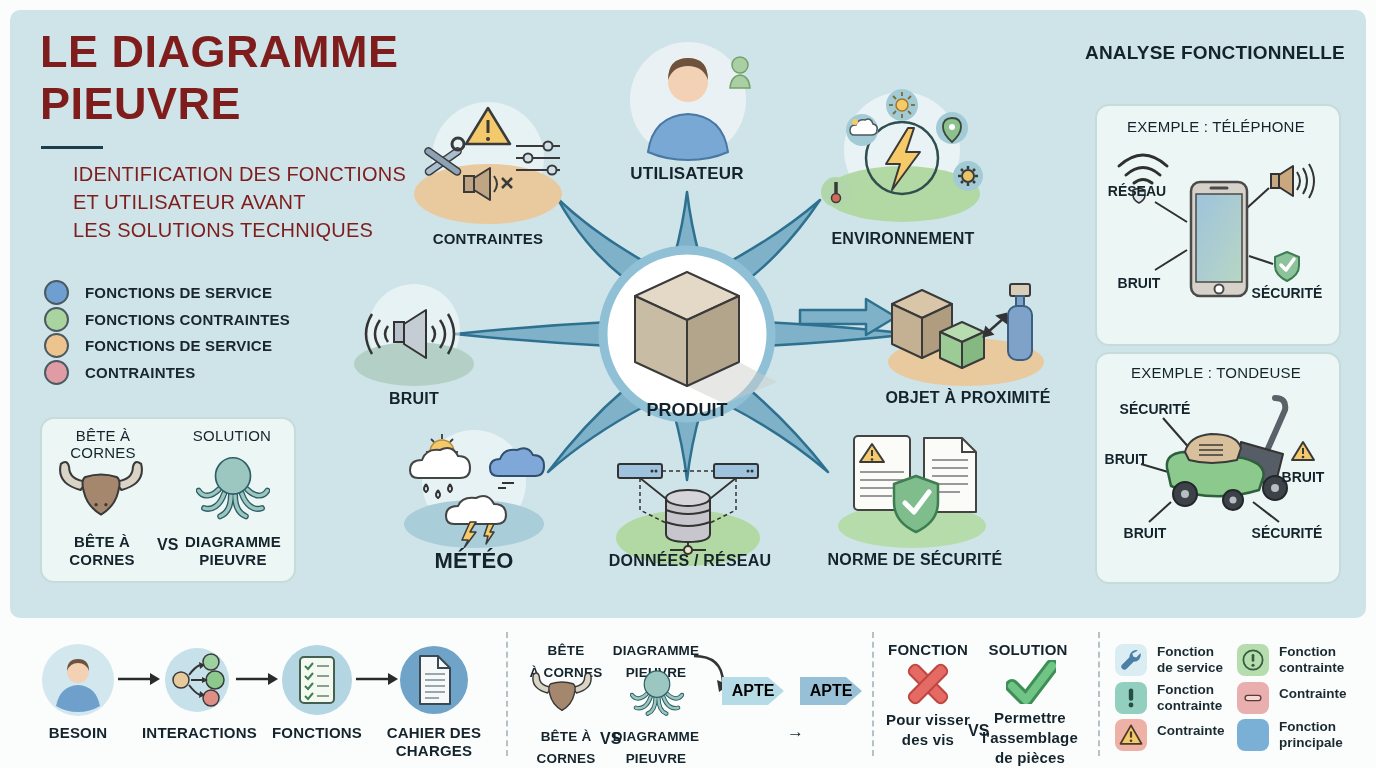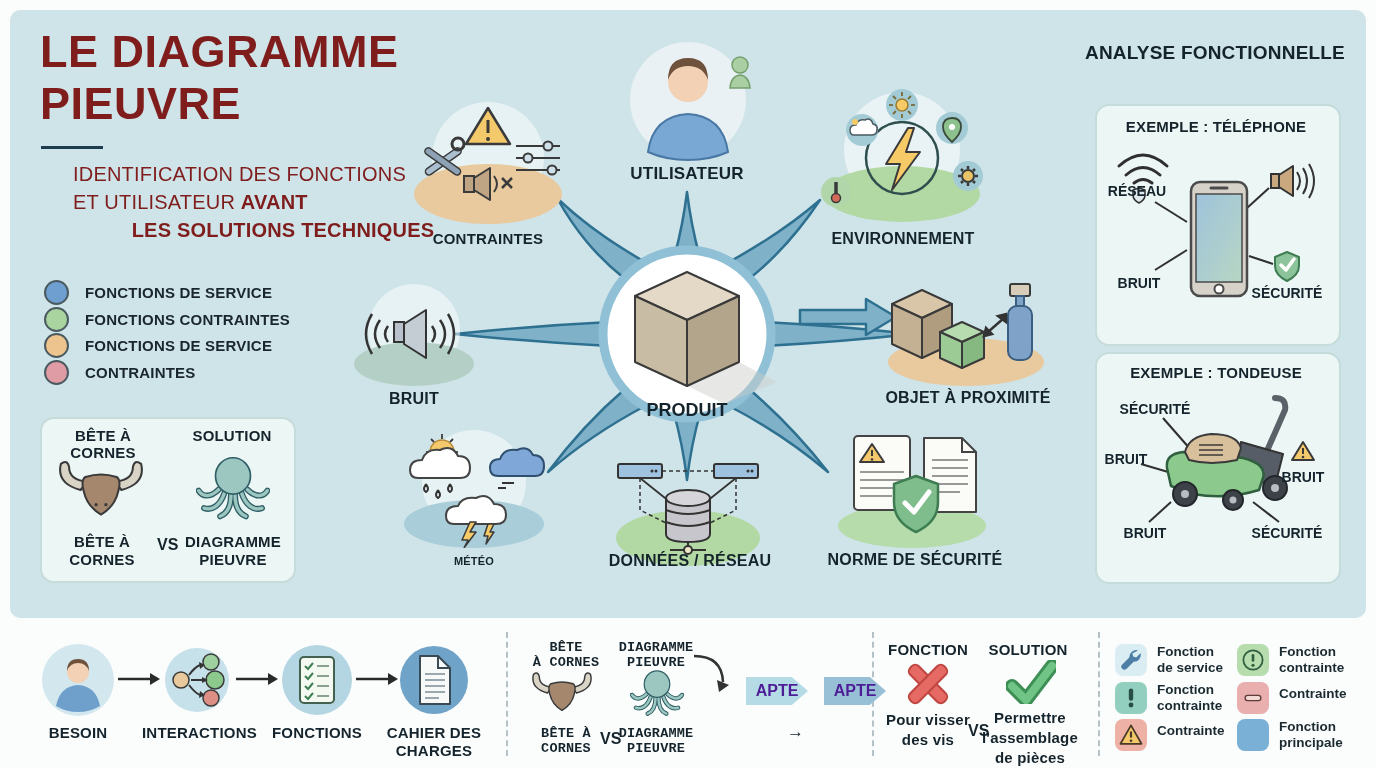--- a/index.html
+++ b/index.html
@@ -4,36 +4,36 @@
 <style>
   html,body{margin:0;padding:0;background:#e8eef0;}
   #stage{position:relative;width:1376px;height:768px;background:#fbfdfd;font-family:"Liberation Sans",sans-serif;overflow:hidden;color:#15242c;}
   .abs{position:absolute;}
   .pre{white-space:pre-line;}
   #blue-bg{position:absolute;left:10px;top:10px;width:1356px;height:608px;background:#cfe4e9;border-radius:10px;}
   
   #main-title{position:absolute;left:40px;top:26px;width:460px;font-size:45px;line-height:52px;font-weight:800;color:#7f1d1d;letter-spacing:.5px;white-space:pre-line;}
   #title-underline{position:absolute;left:41px;top:146px;width:62px;height:3px;background:#1d3c4d;}
   .sub-line{position:absolute;left:41px;width:420px;font-size:20px;line-height:24px;color:#7f1d1d;font-weight:500;letter-spacing:.2px;margin-left:32px;}
-  .sub-bold{font-weight:700;text-align:center;}
+  .sub-bold{font-weight:400;}
   
   .tleg-row{position:absolute;left:44px;display:flex;align-items:center;gap:16px;}
   .tleg-dot{width:21px;height:21px;border-radius:50%;border:2px solid #4a5a60;}
   .lc0{background:#6f9fd0;} .lc1{background:#a9d4a0;} .lc2{background:#eec48e;} .lc3{background:#e09ca4;}
   .tleg-txt{font-size:15px;font-weight:700;color:#1a262e;letter-spacing:.2px;}
   
   .panel-box{position:absolute;background:#ecf6f5;border:2px solid #c5dcdb;border-radius:14px;}
-  .box-head{position:absolute;font-size:15px;font-weight:700;text-align:center;color:#15242c;letter-spacing:.2px;}
+  .box-head{position:absolute;font-size:15px;font-weight:400;text-align:center;color:#15242c;letter-spacing:.2px;}
   
   .lbl{position:absolute;font-weight:800;font-size:15px;line-height:18px;color:#15242c;text-align:center;letter-spacing:.2px;white-space:pre-line;}
-  .lbl-sm{font-size:13.5px;line-height:15px;font-family:Liberation Mono, monospace;}
+  .lbl-sm{font-size:13.5px;line-height:22px;}
   .vs{position:absolute;font-weight:800;font-size:16px;color:#15242c;margin-top:40px;}
   
   .vsep{position:absolute;top:632px;height:124px;border-left:2px dashed #b4c2c7;}
-  .chev{position:absolute;height:28px;width:62px;display:flex;align-items:center;justify-content:center;font-weight:800;font-size:16px;color:#4c1d95;clip-path:polygon(0 0,74% 0,100% 50%,74% 100%,0 100%);margin-left:24px;}
+  .chev{position:absolute;height:28px;width:62px;display:flex;align-items:center;justify-content:center;font-weight:800;font-size:16px;color:#000000;clip-path:polygon(0 0,74% 0,100% 50%,74% 100%,0 100%);}
   #chev1{background:#b5dce6;} #chev2{background:#97c0d6;}
   .bleg-sq{position:absolute;width:32px;height:32px;border-radius:8px;display:flex;align-items:center;justify-content:center;}
   .sq0{background:#d9edf3;} .sq1{background:#93cfbf;} .sq2{background:#eeb1a5;}
   .sq3{background:#b7dcae;} .sq4{background:#e9aeae;} .sq5{background:#7bb0d6;}
   .bleg-lbl{position:absolute;font-size:13.5px;line-height:16px;font-weight:700;color:#1a2a30;white-space:pre-line;}
   svg text{font-family:"Liberation Sans",sans-serif;}
 </style>
 </head>
 <body>
 
@@ -284,21 +284,21 @@
       <path d="M100 50 Q92 50 92 42 Q92 33 102 33 Q106 22 119 24 Q130 19 135 29 Q146 29 146 40 Q146 50 137 50 Z" fill="#7fa8d8" stroke="#2f4f6f" stroke-width="2"></path>
       <line x1="104" y1="57" x2="116" y2="57" stroke="#333333" stroke-width="2"></line>
       <line x1="100" y1="62" x2="108" y2="62" stroke="#333333" stroke-width="2"></line>
     </g>
     <g>
       <path d="M56 98 Q48 98 48 90 Q48 80 60 80 Q64 70 78 72 Q90 66 96 78 Q108 78 108 89 Q108 98 98 98 Z" fill="#ffffff" stroke="#444444" stroke-width="2"></path>
       <polygon points="72,96 64,114 70,114 66,122 78,106 72,106 78,96" fill="#f6ca66" stroke="#3a3a3a" stroke-width="1.5" stroke-linejoin="round"></polygon>
       <polygon points="90,98 86,110 90,110 88,118 96,106 92,106 96,98" fill="#f6ca66" stroke="#3a3a3a" stroke-width="1.5" stroke-linejoin="round"></polygon>
     </g>
   </svg>
-  <div class="lbl" style="left:398px;top:552px;width:152px;font-size:11px">MÉTÉO</div>
+  <div class="lbl" style="left:398px;top:552px;width:152px;font-size:22px">MÉTÉO</div>
 
   <svg class="abs" style="left:612px;top:444px" width="152" height="126" viewBox="0 0 152 126">
     <ellipse cx="76" cy="94" rx="72" ry="28" fill="#b2d8a3"></ellipse>
     <g>
       <rect x="6" y="20" width="44" height="14" rx="2" fill="#9fc2de" stroke="#333333" stroke-width="2"></rect>
       <rect x="102" y="20" width="44" height="14" rx="2" fill="#9fc2de" stroke="#333333" stroke-width="2"></rect>
       <circle cx="40" cy="27" r="1.5" fill="#333"></circle>
         <circle cx="44" cy="27" r="1.5" fill="#333"></circle>
       <circle cx="136" cy="27" r="1.5" fill="#333"></circle>
         <circle cx="140" cy="27" r="1.5" fill="#333"></circle>

